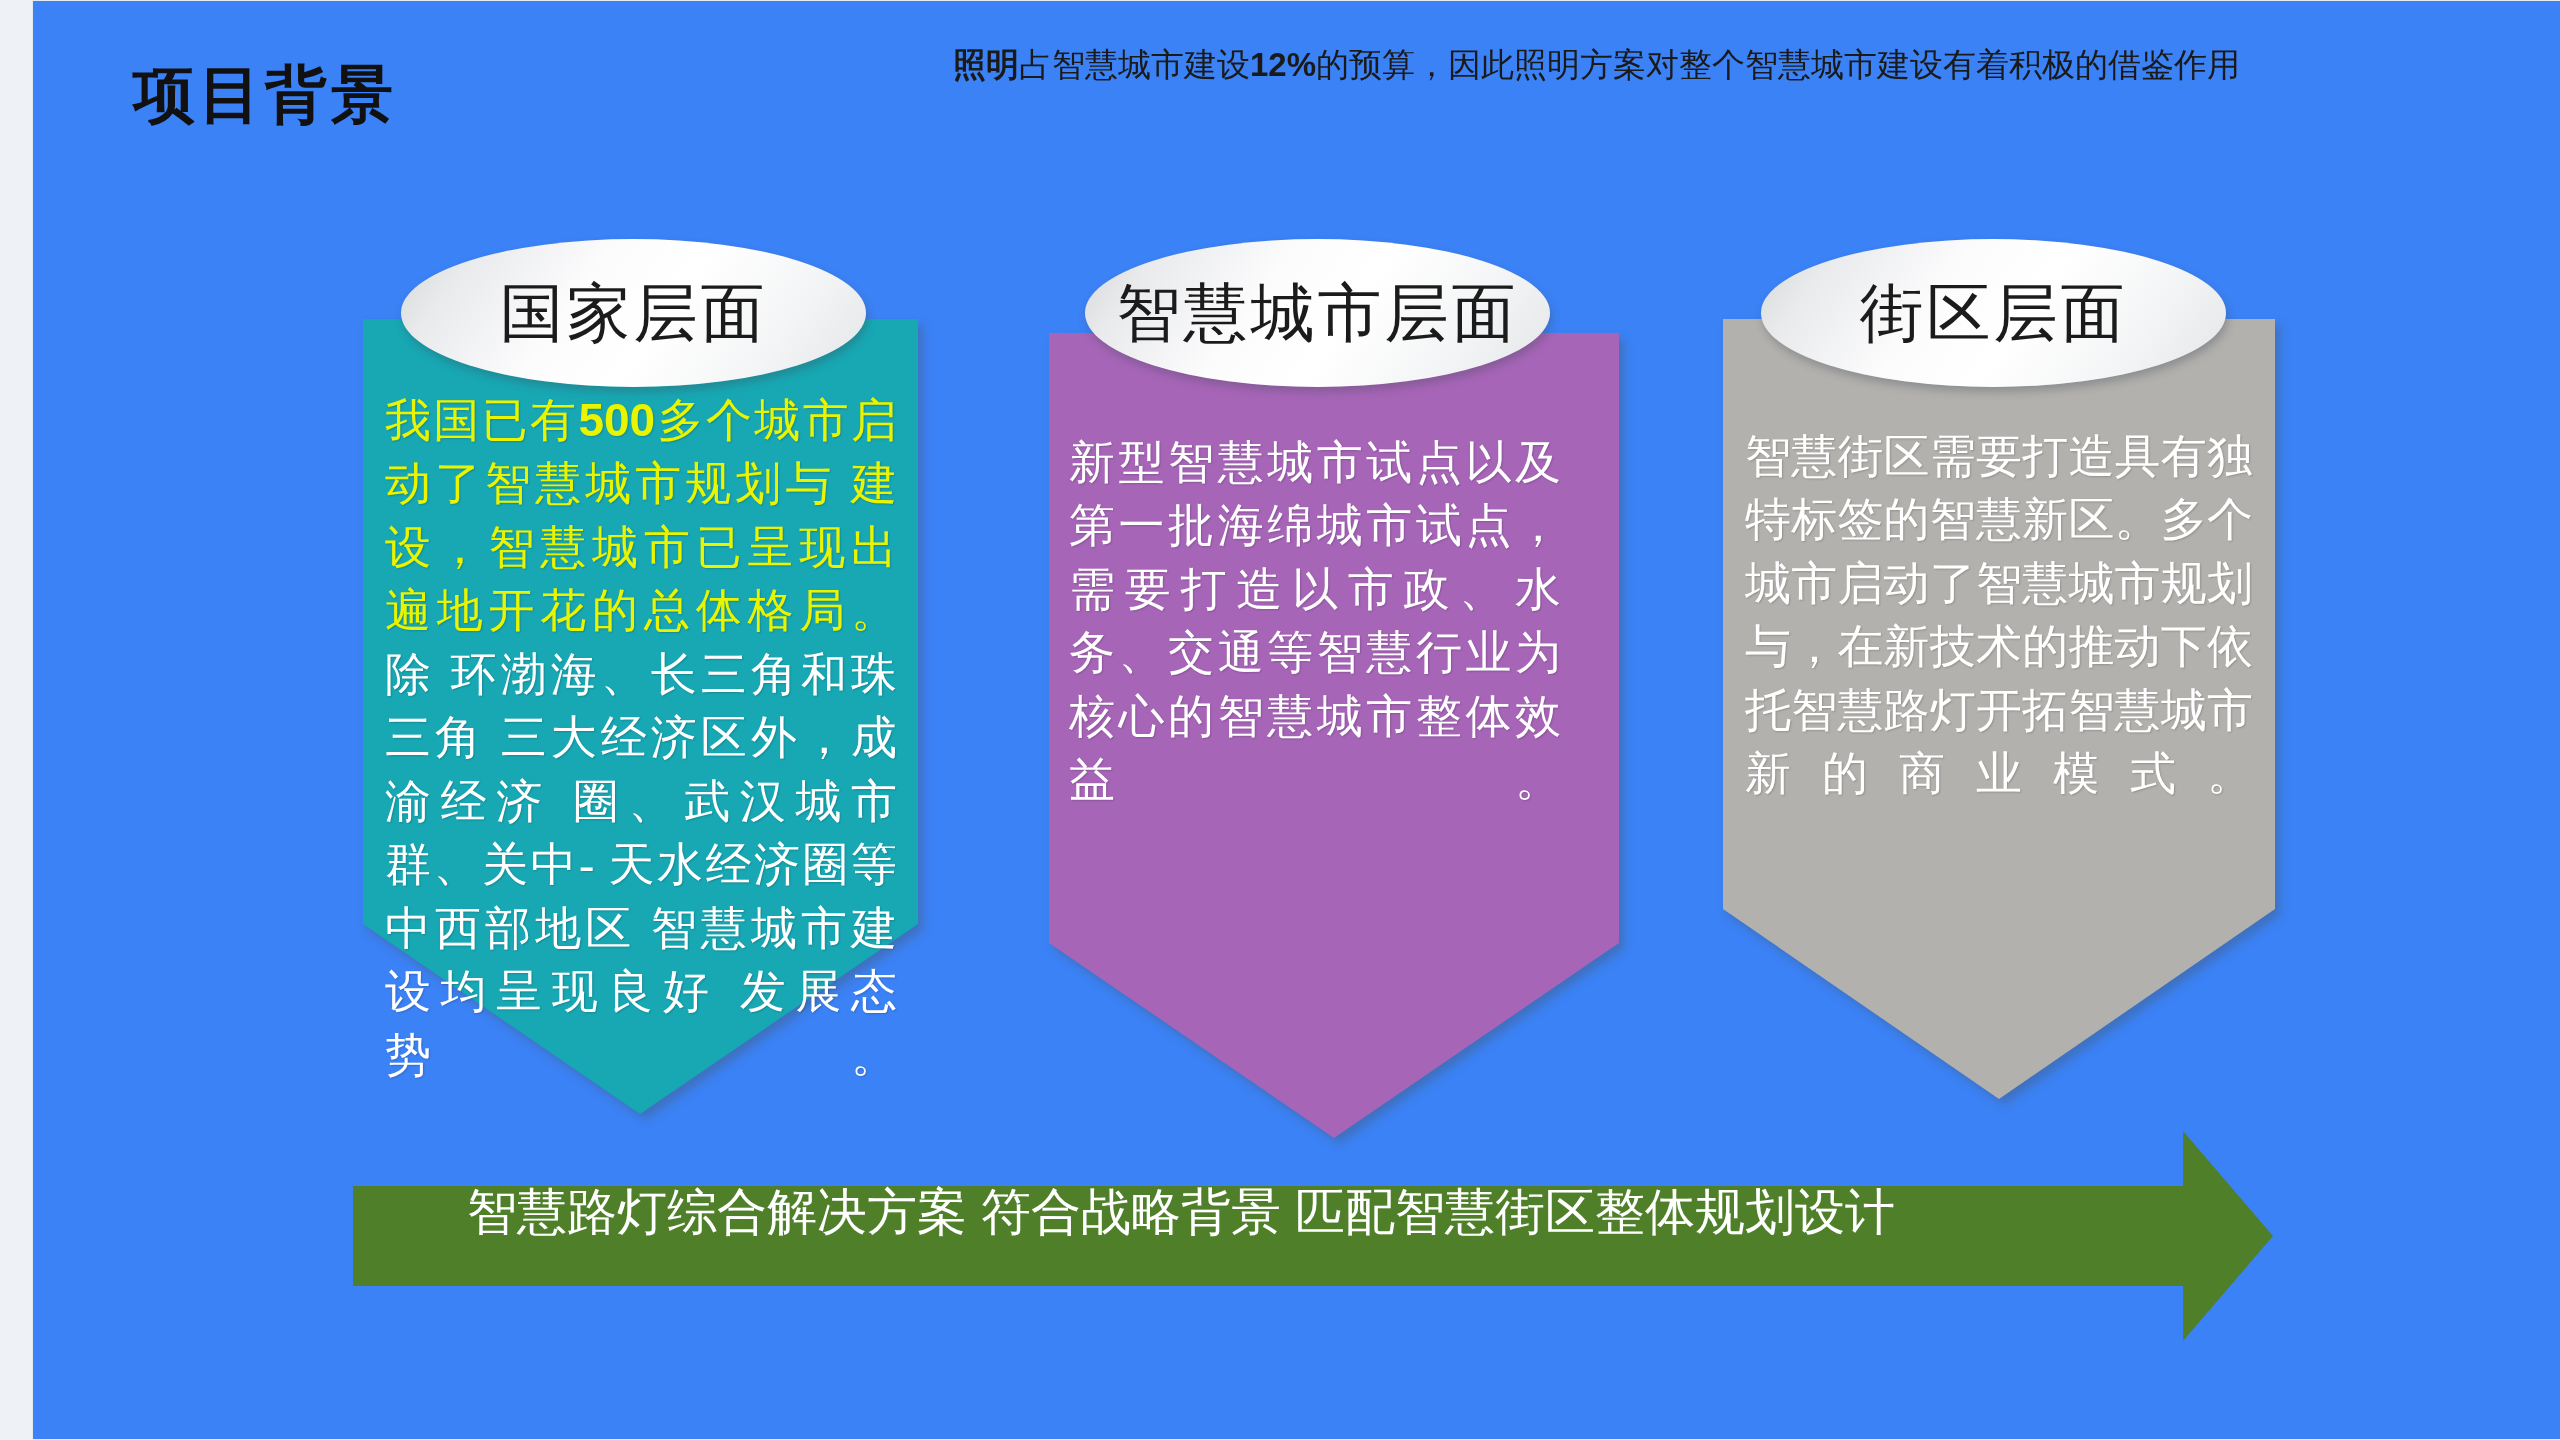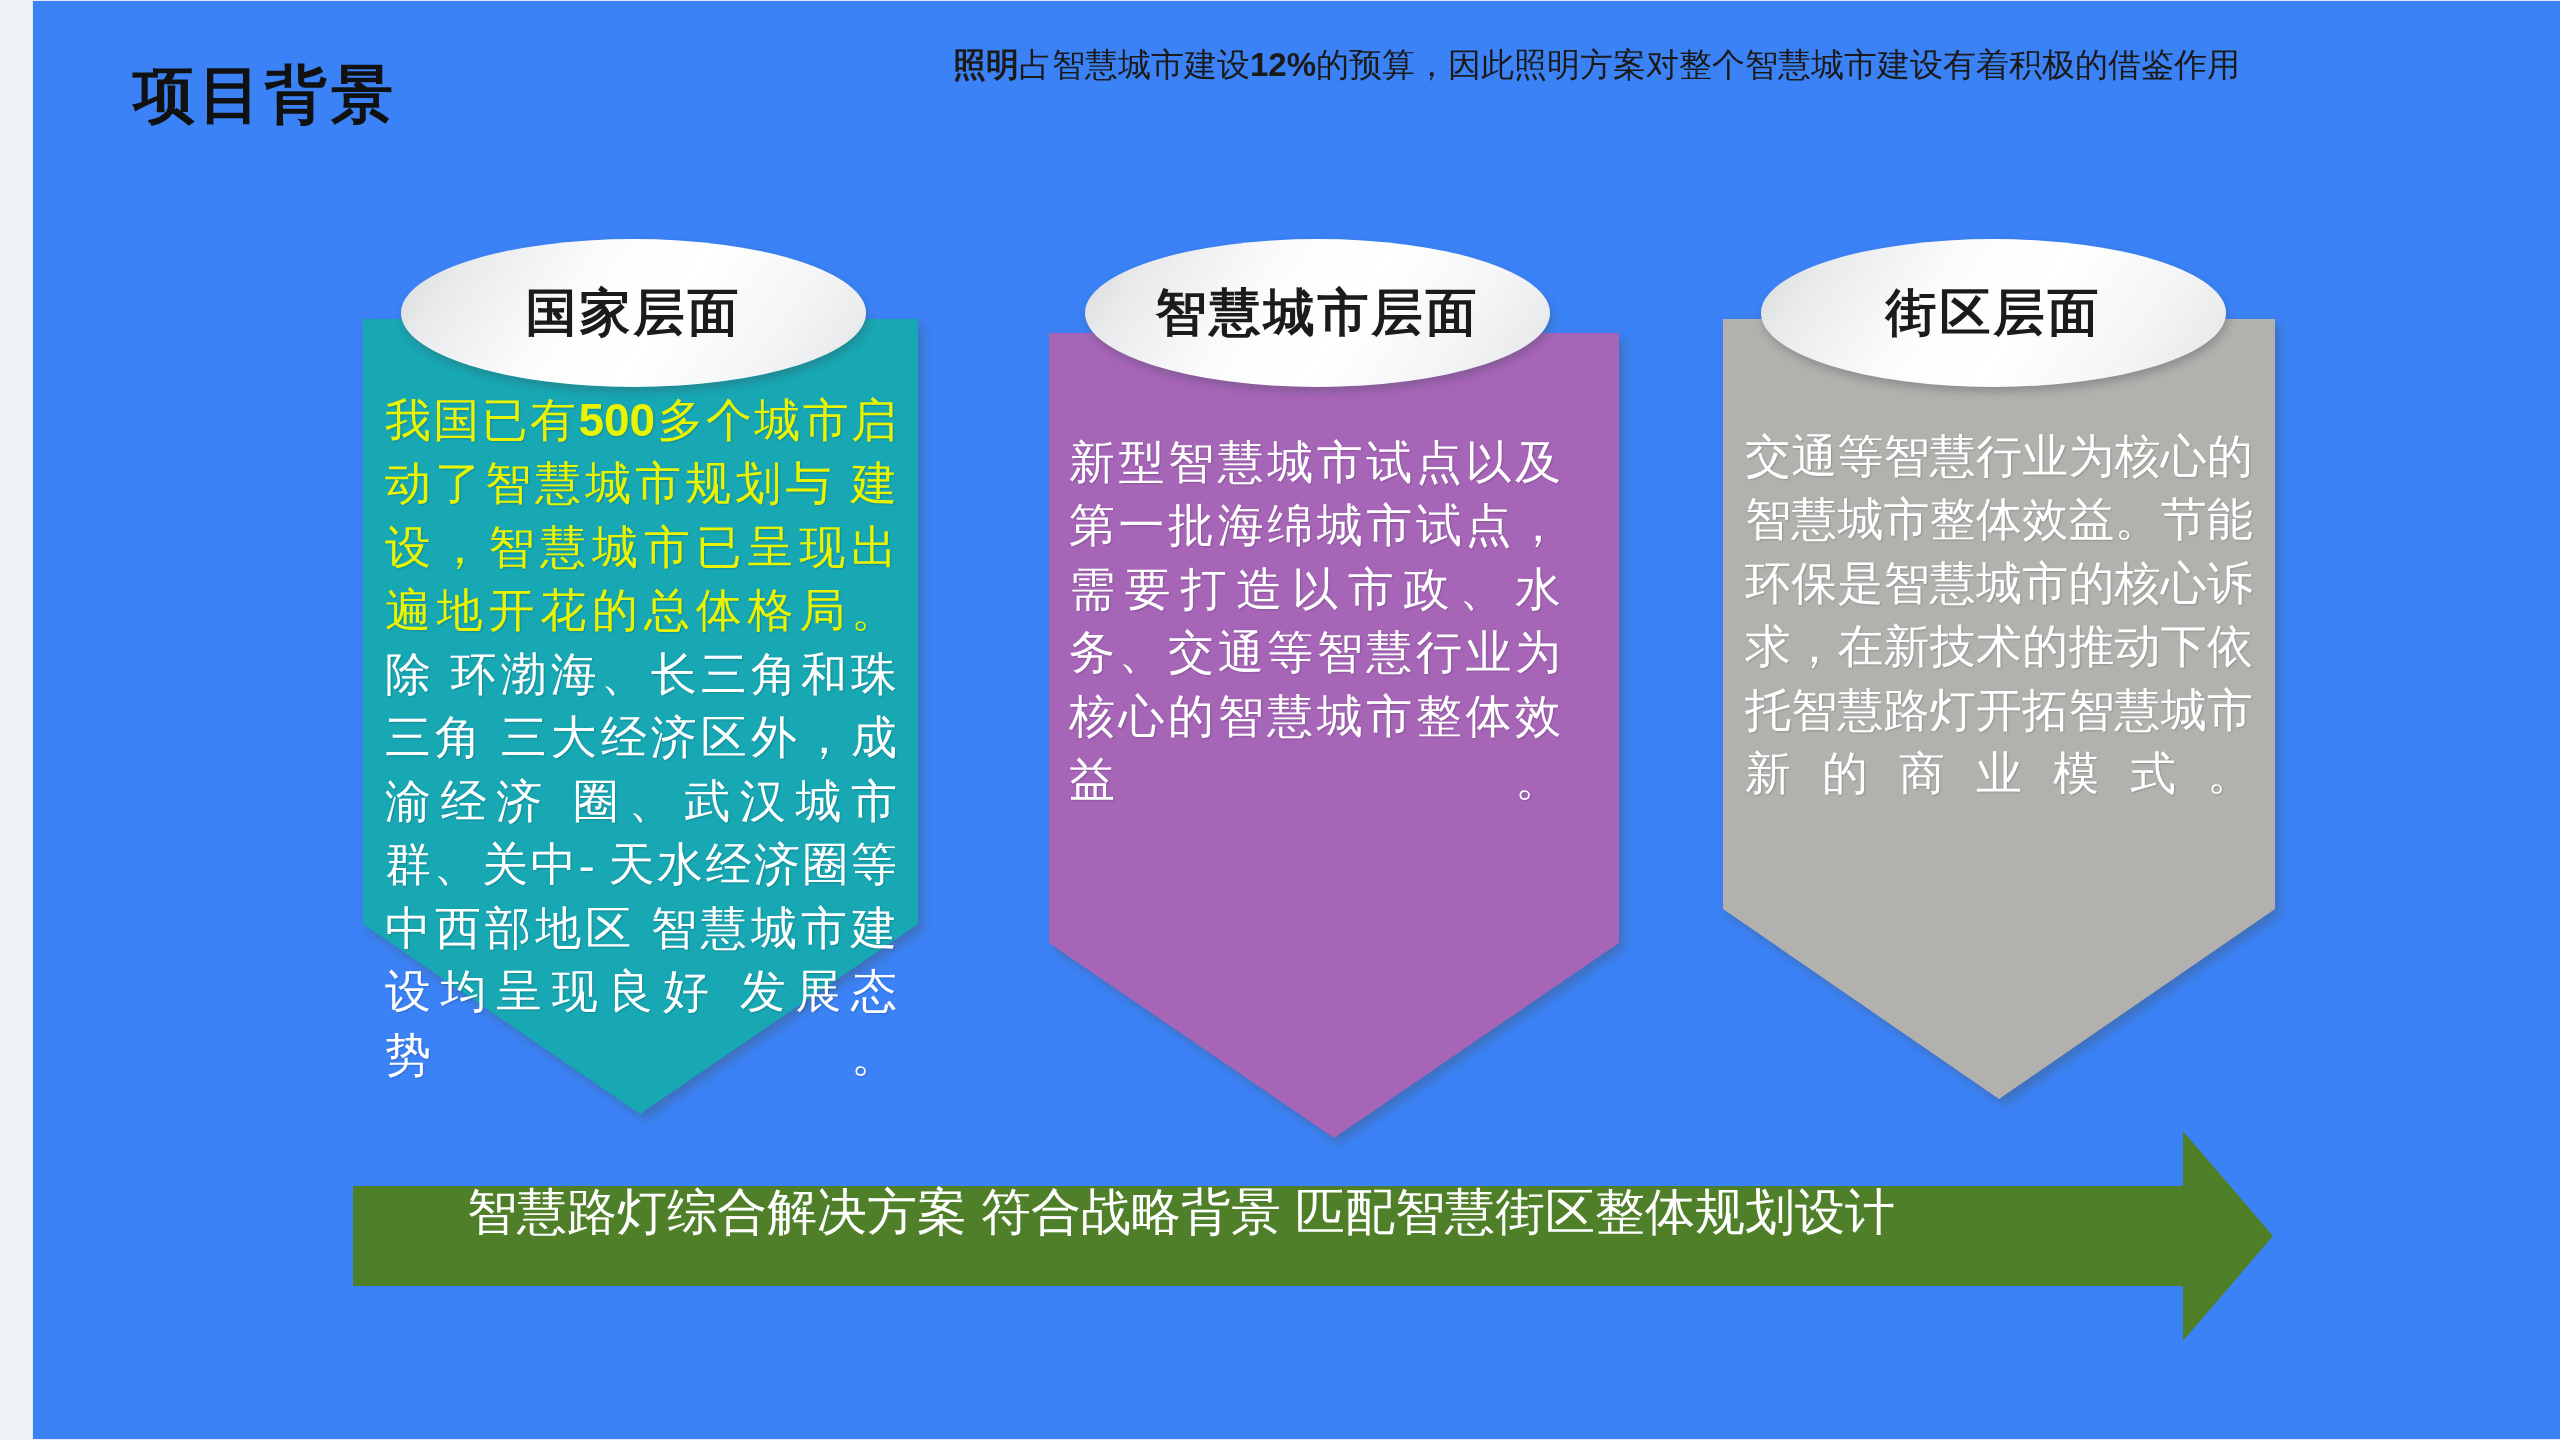--- a/index.html
+++ b/index.html
@@ -92,22 +92,22 @@
     border-radius: 50%;
     background: linear-gradient(125deg,
                 #d2d4d6 0%, #e9eaec 14%, #fcfcfd 38%,
                 #ffffff 56%, #f4f5f6 78%, #e2e4e6 100%);
     box-shadow: 2px 5px 9px rgba(60,70,80,0.32);
     display: flex;
     align-items: center;
     justify-content: center;
   }
   .cap-label {
-    font-size: 51px;
-    font-weight: bold;
+    font-size: 64px;
+    font-weight: normal;
     color: #1b1b1b;
     letter-spacing: 3px;
     font-family: "Liberation Serif", "DejaVu Serif", serif;
     white-space: nowrap;
   }
 
   
   #arrow-banner {
     position: absolute;
     left: 320px;
@@ -172,21 +172,21 @@
   <div class="cap" style="left:1052px; top:238px; width:465px; height:148px;">
     <span class="cap-label">智慧城市层面</span>
   </div>
 
   <div class="ribbon" style="left:1690px; top:318px; width:552px; height:785px;">
     <div class="ribbon-body">
       <svg class="ribbon-shape" viewBox="0 0 552 780" width="552" height="780" preserveAspectRatio="none">
         <polygon points="0,0 552,0 552,590 276,780 0,590" fill="#b3b1ae"></polygon>
       </svg>
     </div>
-    <div class="ribbon-text" style="left:22px; top:106px; width:508px;">交通等智慧行业为核心的智慧城市整体效益。节能环保是智慧城市的核心诉求，在新技术的推动下依托智慧路灯开拓智慧城市新的商业模式。</div>
+    <div class="ribbon-text" style="left:22px; top:106px; width:508px;">智慧街区需要打造具有独特标签的智慧新区。多个城市启动了智慧城市规划与，在新技术的推动下依托智慧路灯开拓智慧城市新的商业模式。</div>
   </div>
   <div class="cap" style="left:1728px; top:238px; width:465px; height:148px;">
     <span class="cap-label">街区层面</span>
   </div>
 
   <div id="arrow-banner">
     <svg id="arrow-svg" viewBox="0 0 1920 210" preserveAspectRatio="none">
       <polygon points="0,55 1830,55 1830,0 1920,105 1830,210 1830,155 0,155" fill="#4f8029"></polygon>
     </svg>
     <div id="arrow-label">智慧路灯综合解决方案 符合战略背景 匹配智慧街区整体规划设计</div>

